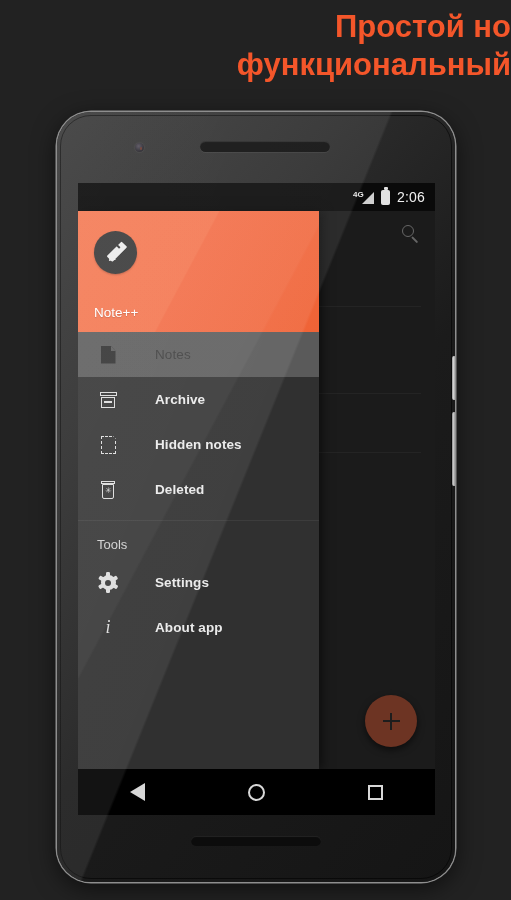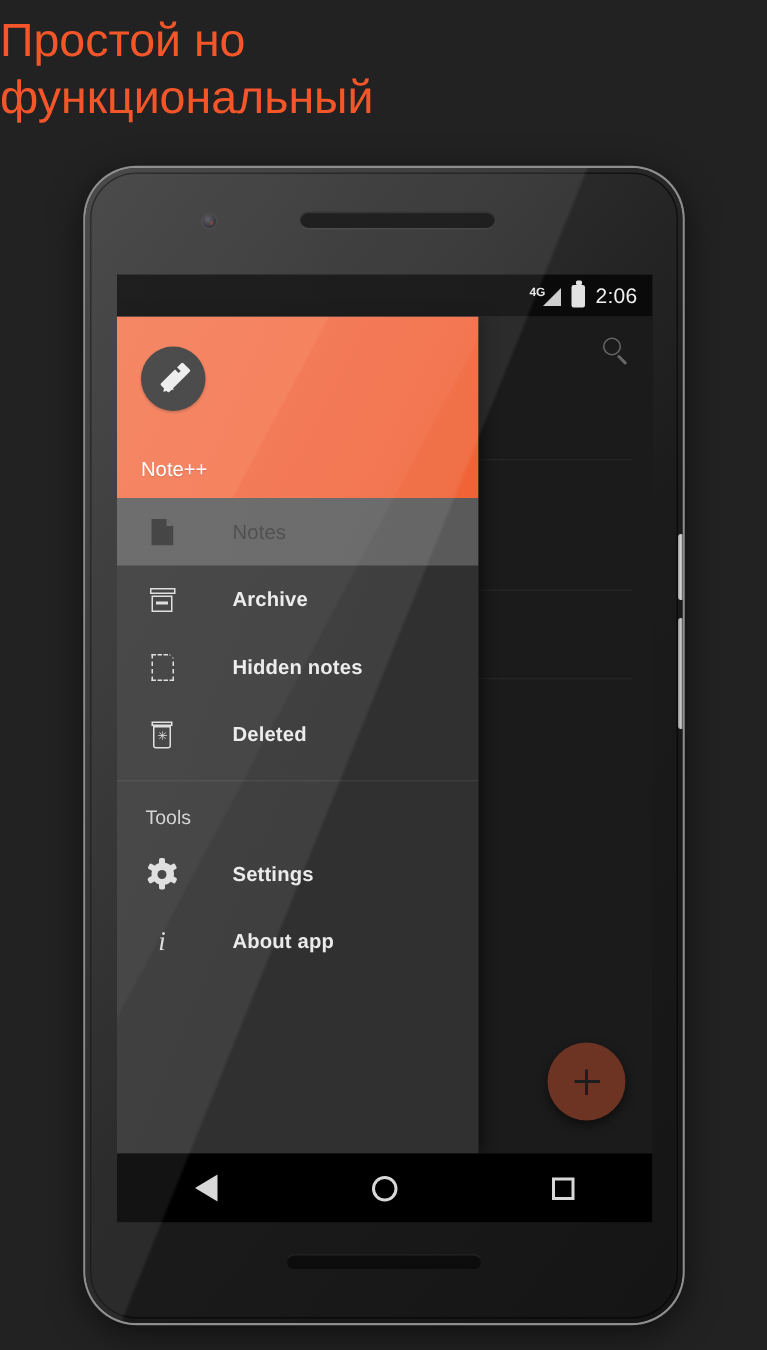--- a/index.html
+++ b/index.html
@@ -8,25 +8,25 @@
     background:#222222;
     font-family:"Liberation Sans", sans-serif;
     overflow:hidden;
   }
 
   #stage { position:relative; width:511px; height:900px; background:#222222; }
 
   
   .headline {
     position:absolute; top:8px; left:0; width:511px;
-    text-align:left;
+    text-align:right;
     color:#F4562A;
     font-size:31px;
     line-height:38px;
-    font-weight:400;
+    font-weight:700;
     letter-spacing:0px;
     white-space:pre-line;
   }
 
   
   .phone {
     position:absolute;
     left:57px; top:112px;
     width:398px; height:770px;
     border-radius:34px;

